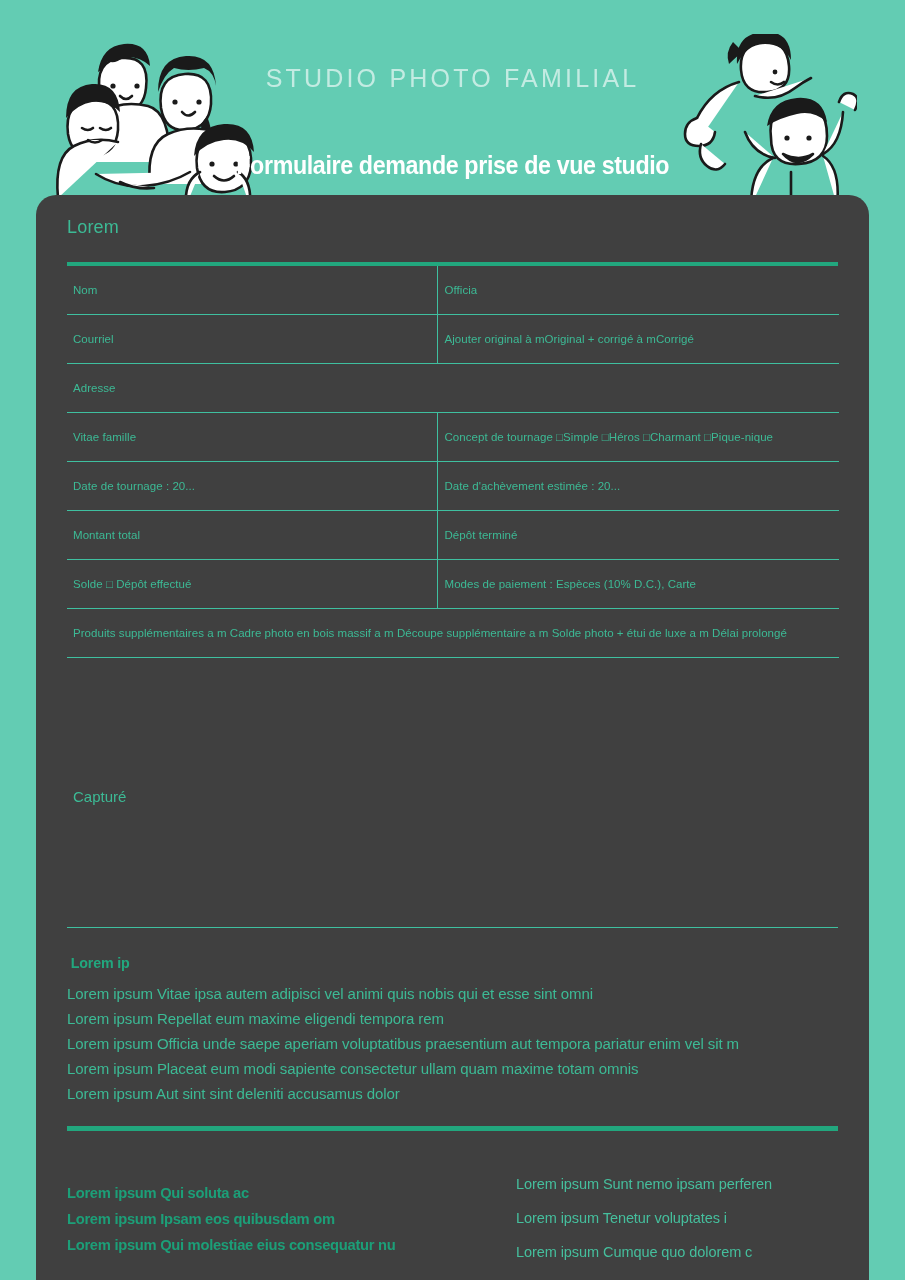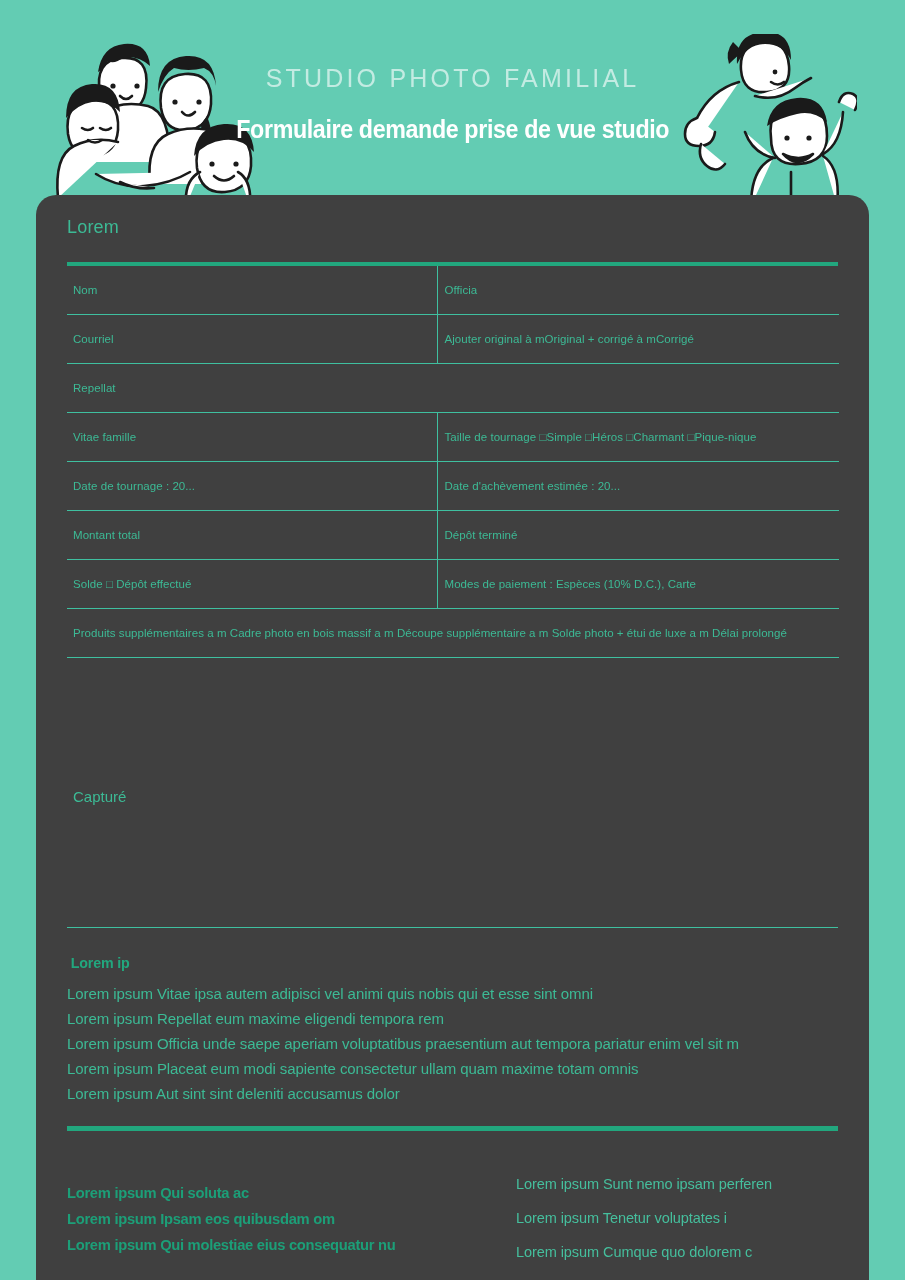--- a/index.html
+++ b/index.html
@@ -31,20 +31,21 @@
     top: 0; left: 0;
     width: 905px;
     height: 205px;
     display: flex;
     flex-direction: column;
     align-items: center;
     justify-content: flex-start;
     padding-top: 66px;
     z-index: 3;
     pointer-events: none;
+    gap: 36px;
   }
 
   .kicker {
     color: #ffffff;
     opacity: 0.62;
     font-size: 25px;
     font-weight: 300;
     letter-spacing: 3.2px;
     line-height: 1;
     white-space: nowrap;
@@ -295,25 +296,25 @@
       <tbody>
         <tr>
           <td class="cell-left">Nom</td>
           <td class="cell-right">Officia</td>
         </tr>
         <tr>
           <td class="cell-left">Courriel</td>
           <td class="cell-right">Ajouter original à mOriginal + corrigé à mCorrigé</td>
         </tr>
         <tr>
-          <td class="cell-full" colspan="2">Repellat</td>
+          <td class="cell-full" colspan="2">Adresse</td>
         </tr>
         <tr>
           <td class="cell-left">Vitae famille</td>
-          <td class="cell-right">Taille de tournage □Simple □Héros □Charmant □Pique-nique</td>
+          <td class="cell-right">Concept de tournage □Simple □Héros □Charmant □Pique-nique</td>
         </tr>
         <tr>
           <td class="cell-left">Date de tournage : 20...</td>
           <td class="cell-right">Date d'achèvement estimée : 20...</td>
         </tr>
         <tr>
           <td class="cell-left">Montant total</td>
           <td class="cell-right">Dépôt terminé</td>
         </tr>
         <tr>

